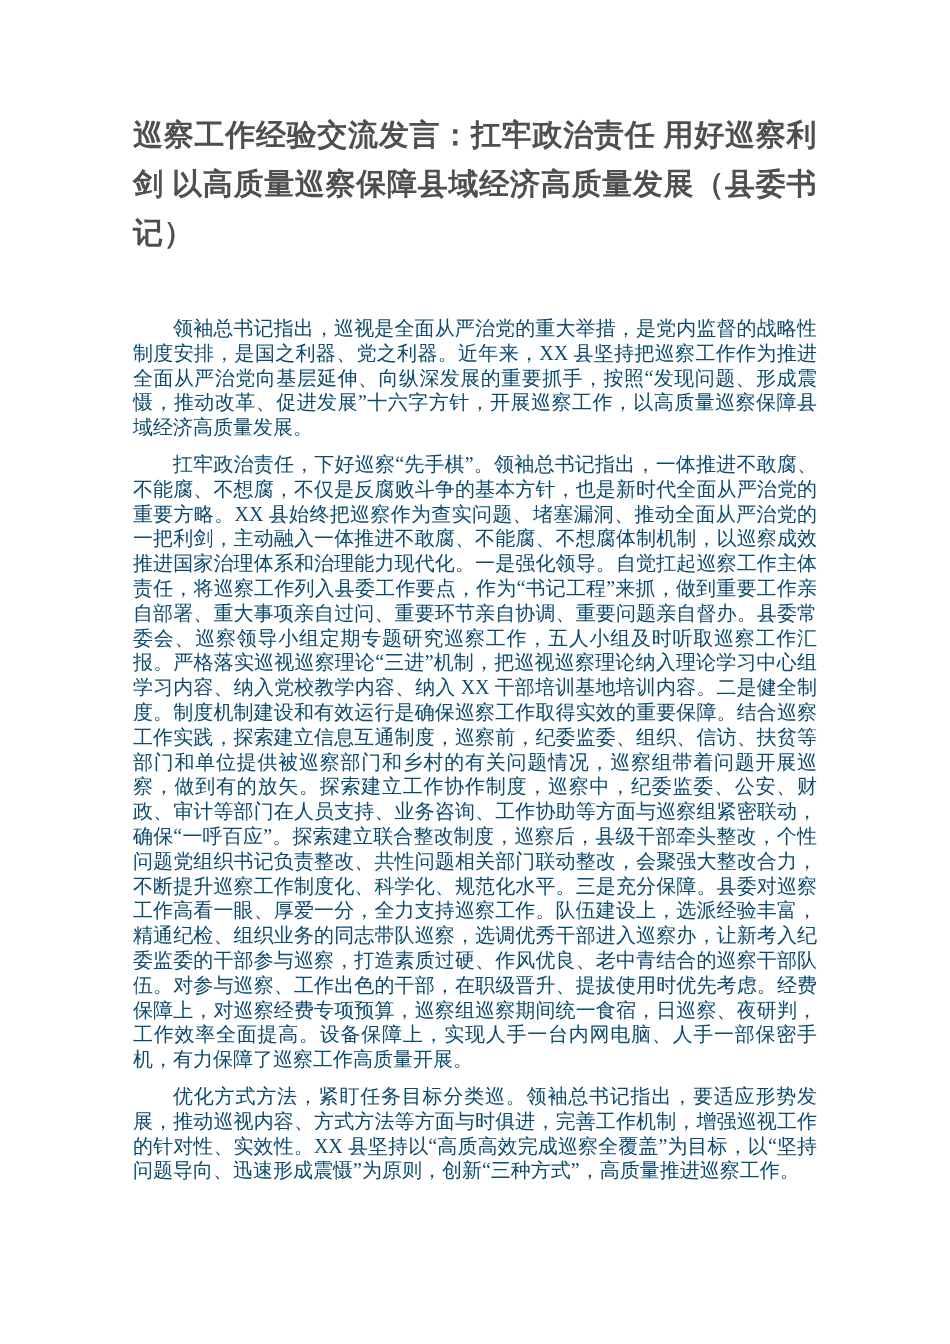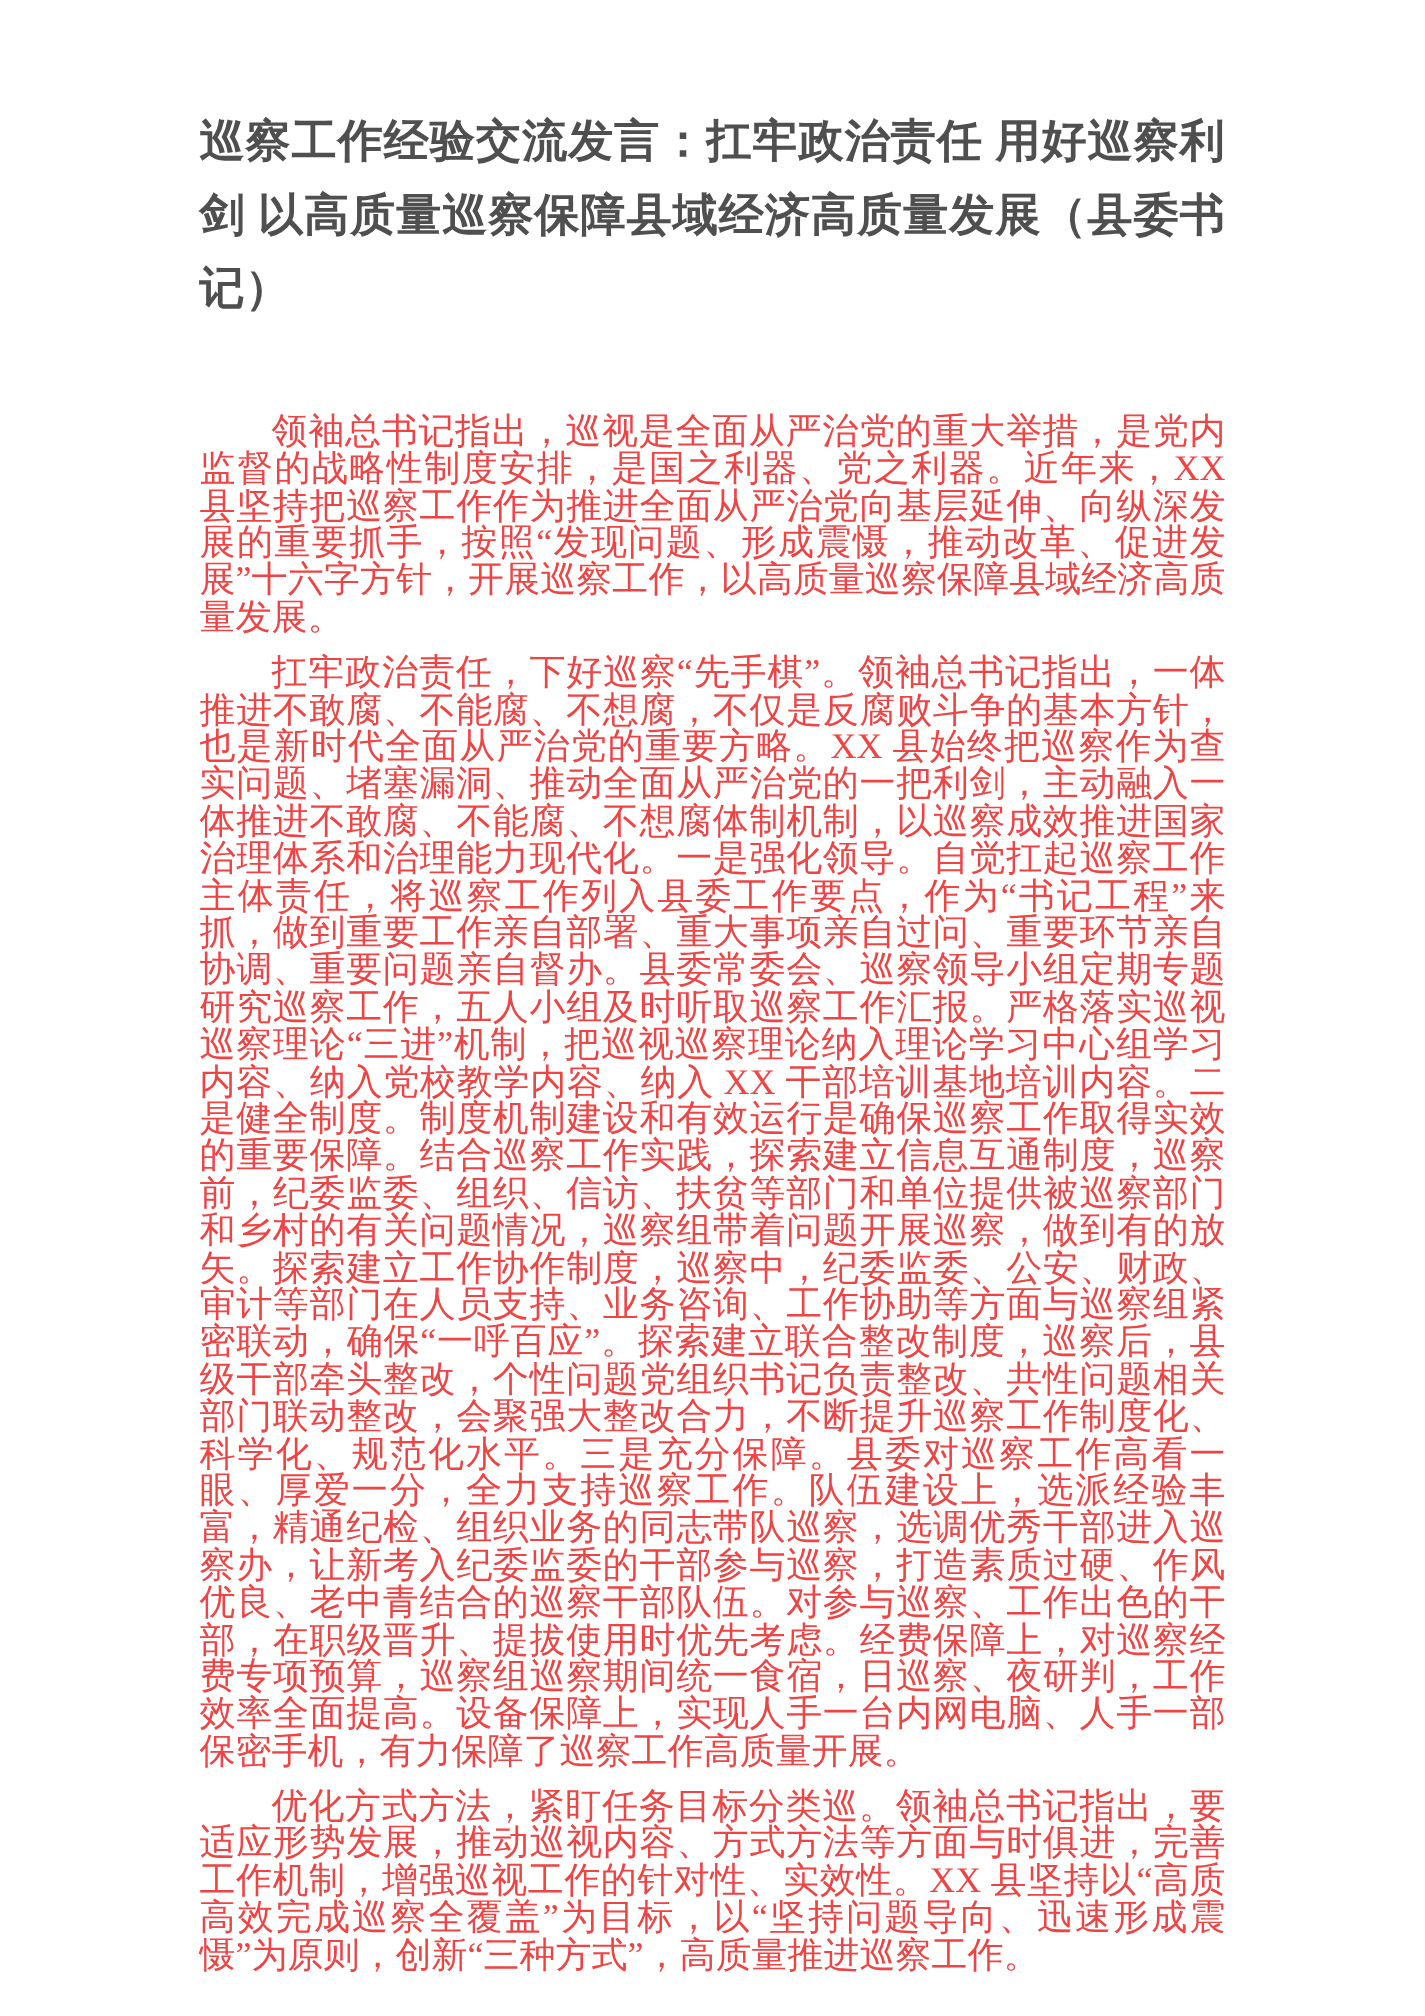--- a/index.html
+++ b/index.html
@@ -9,38 +9,38 @@
   }
   body {
     width: 950px;
     height: 1344px;
     overflow: hidden;
   }
   .page {
     box-sizing: border-box;
     width: 950px;
     height: 1344px;
-    padding: 70px 133px 40px 133px;
+    padding: 110px 133px 40px 133px;
     background: #ffffff;
     font-family: "Liberation Serif", "DejaVu Serif", serif;
   }
   .doc-title {
     margin: 0 0 59px 0;
     font-size: 30px;
     line-height: 49px;
     font-weight: 700;
     color: #4f4f4f;
     text-align: justify;
     letter-spacing: 0.5px;
   }
   .doc-body p {
     margin: 0 0 12px 0;
-    font-size: 24px;
+    font-size: 20px;
     line-height: 24.8px;
-    color: #ef4444;
+    color: #0c4a6e;
     text-align: justify;
     text-justify: inter-ideograph;
     text-indent: 2em;
   }
   .doc-body p:last-child {
     margin-bottom: 0;
   }
   .doc-body .lead {
     font-weight: 400;
   }

